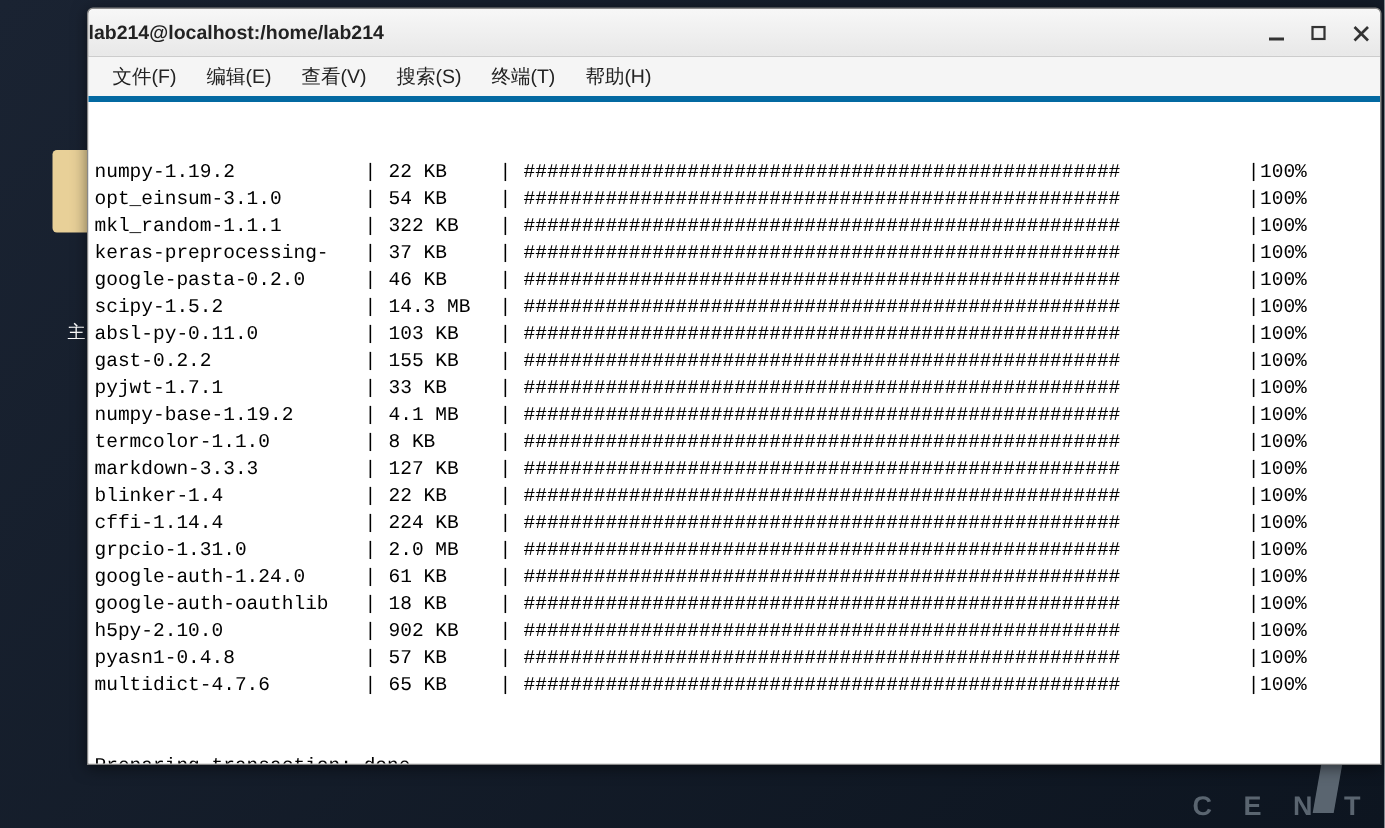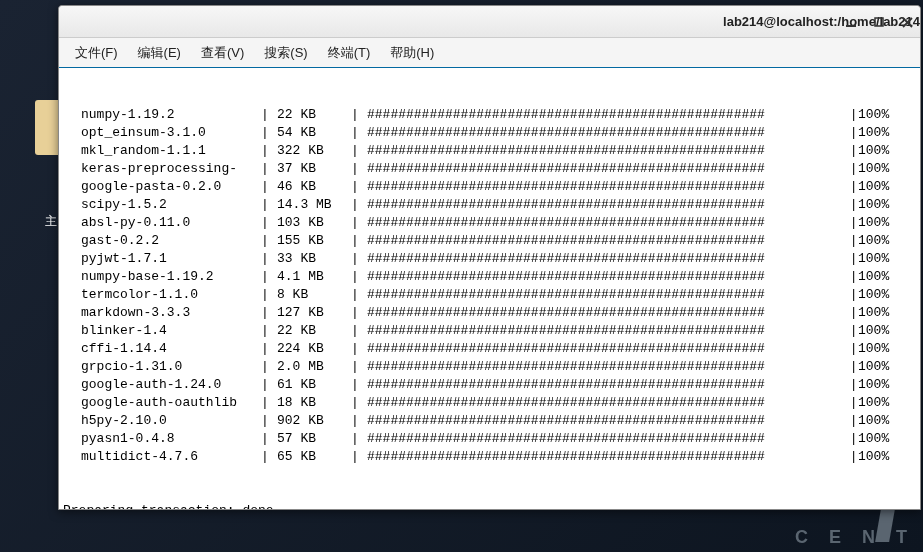--- a/index.html
+++ b/index.html
@@ -60,21 +60,21 @@
     display: flex;
     flex-direction: column;
     z-index: 10;
   }
   .titlebar {
     height: 32px;
     background: linear-gradient(#f7f7f7, #e8e8e8);
     border-bottom: 1px solid #ccc;
     display: flex;
     align-items: center;
-    justify-content: flex-end;
+    justify-content: flex-start;
     position: relative;
     border-radius: 4px 4px 0 0;
   }
   .titlebar-text {
     font-size: 13px;
     color: #222;
     font-weight: bold;
   }
   .win-controls {
     position: absolute;
@@ -91,21 +91,21 @@
     display: flex;
     align-items: center;
     justify-content: center;
     font-size: 14px;
     color: #333;
     cursor: pointer;
   }
   .menubar {
     height: 30px;
     background: #f5f5f5;
-    border-bottom: 1px solid #0369a1;
+    border-bottom: 4px solid #0369a1;
     display: flex;
     align-items: center;
     padding: 0 6px;
     gap: 0;
   }
   .menu-item {
     padding: 4px 10px;
     font-size: 13px;
     color: #222;
     cursor: pointer;
@@ -115,21 +115,21 @@
     background: #fff;
     padding: 2px 4px;
     font-family: "Courier New", monospace;
     font-size: 13px;
     line-height: 18px;
     color: #000;
     overflow: hidden;
     white-space: pre;
   }
   .pkg-row { display: flex; }
-  .col-name { width: 180px; margin-left: 18px; }
+  .col-name { width: 180px; }
   .col-pipe1 { width: 16px; }
   .col-size { width: 74px; }
   .col-pipe2 { width: 16px; }
   .col-bar { width: 475px; }
   .col-pipe3 { width: 16px; }
   .col-pct { }
 </style>
 </head>
 <body>
 

